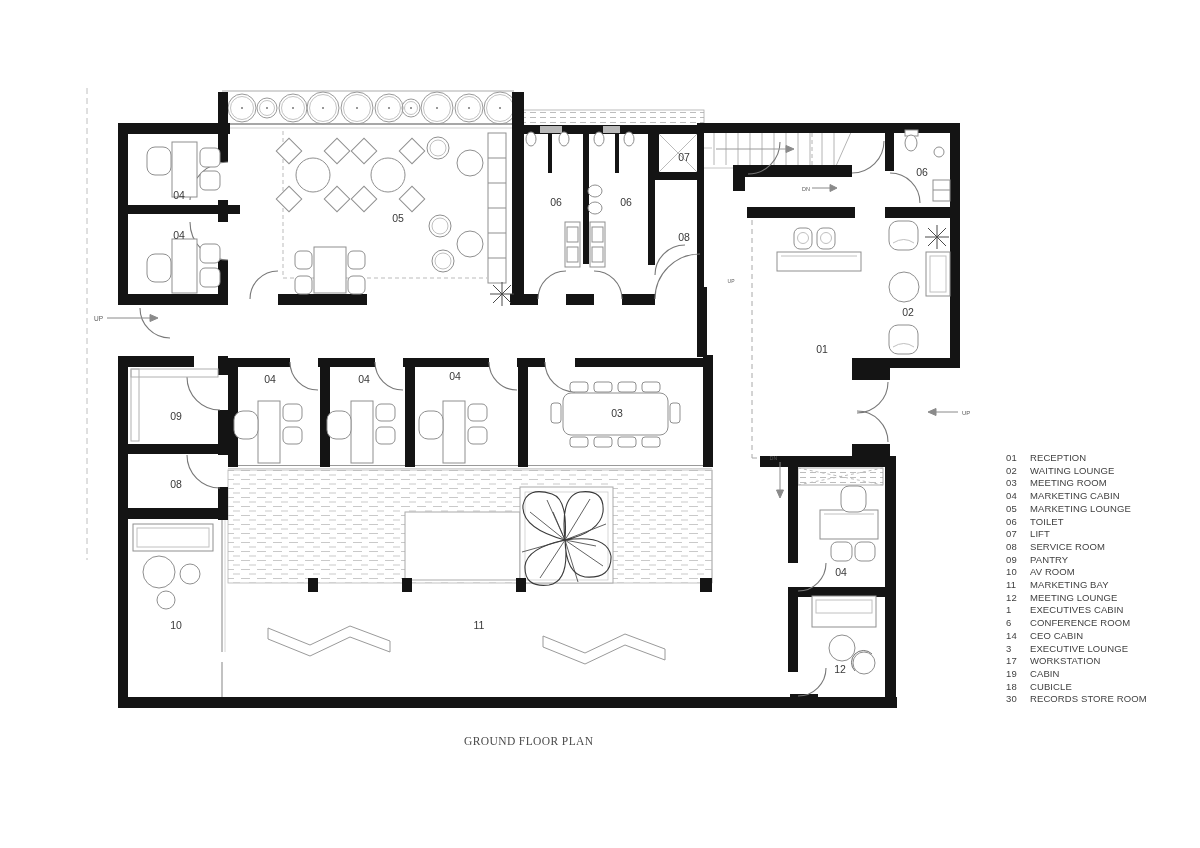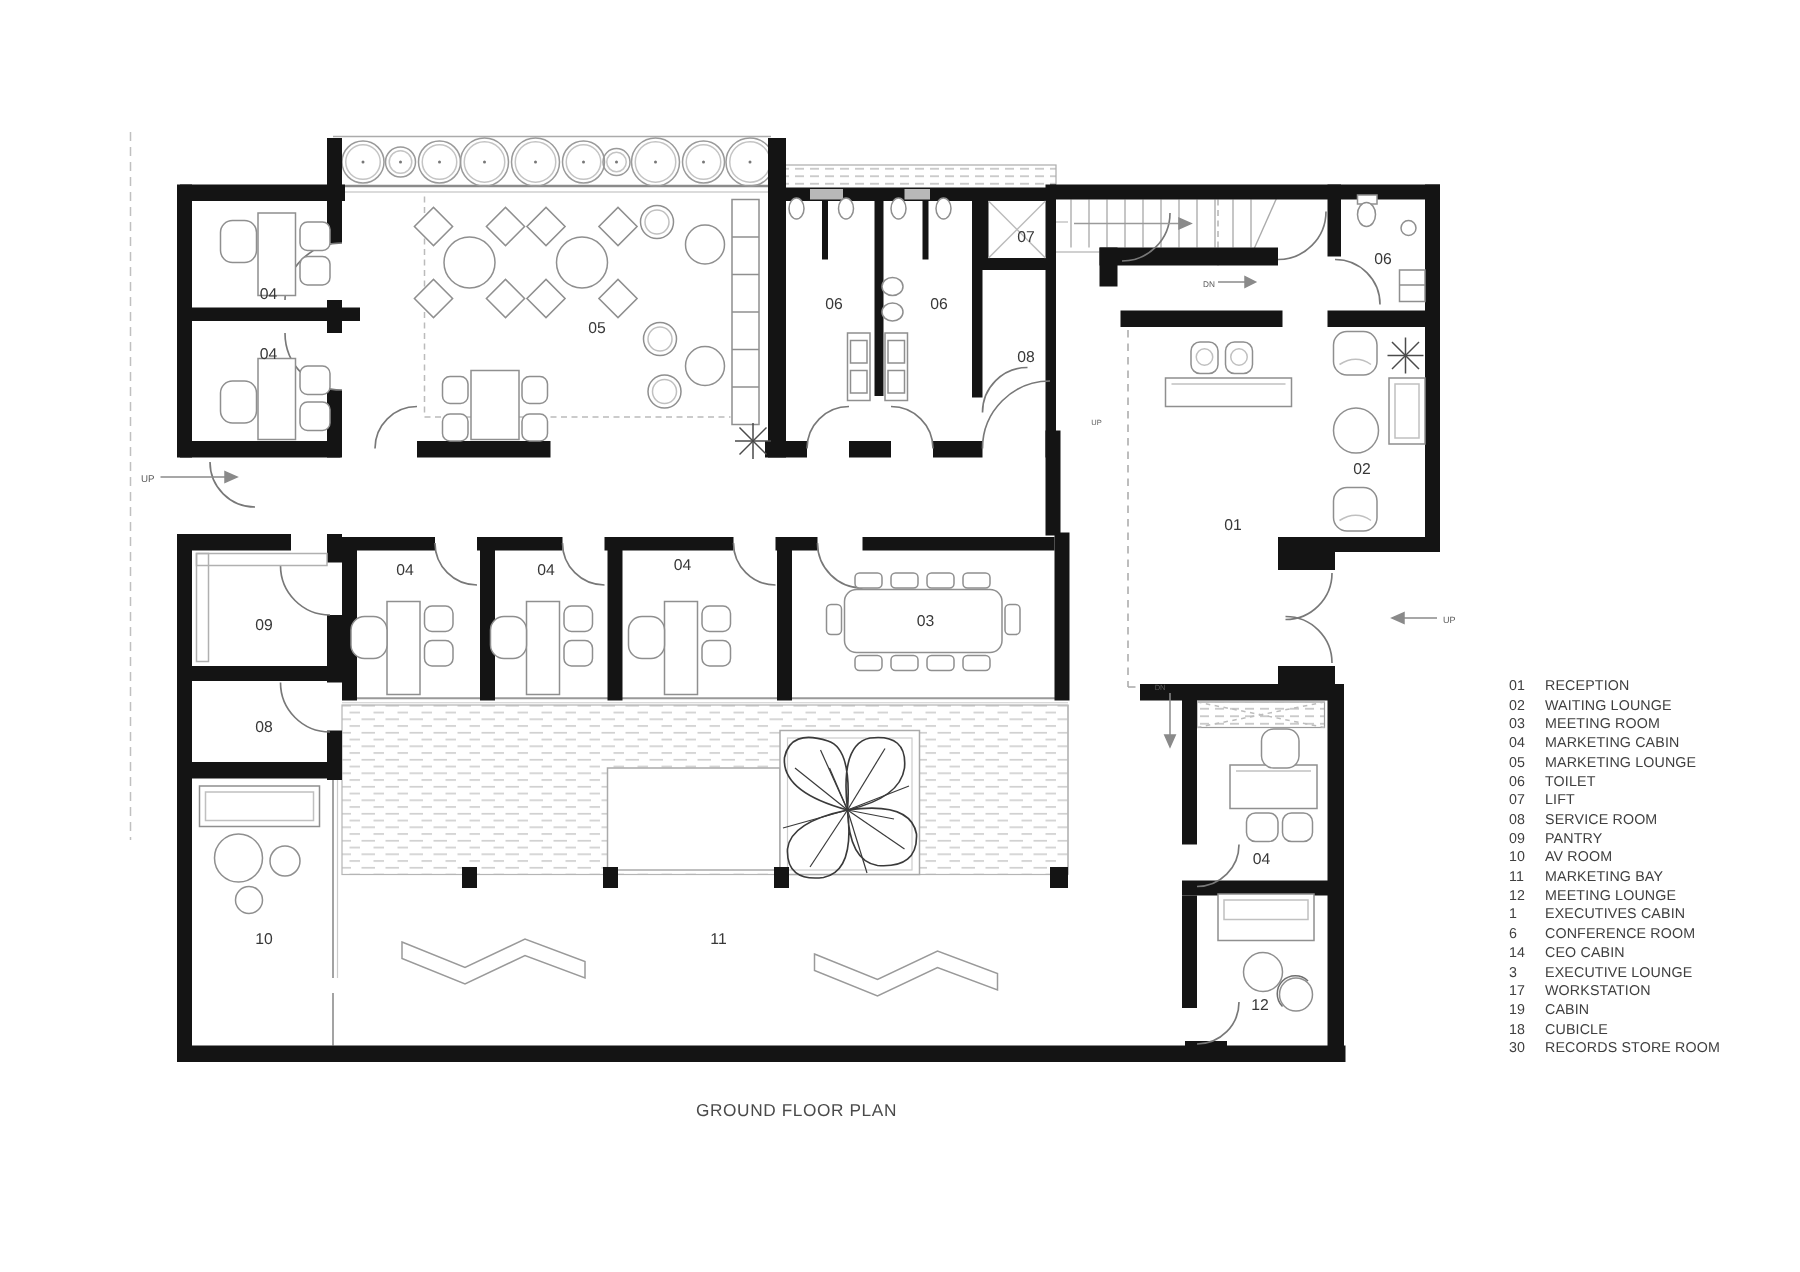--- a/index.html
+++ b/index.html
@@ -7,21 +7,21 @@
           font-family:"Liberation Sans", sans-serif;}
   svg{position:absolute;left:0;top:0;}
   .room-label{font-family:"Liberation Sans",sans-serif;font-size:10.5px;fill:#383838;}
   .dir-label{font-family:"Liberation Sans",sans-serif;fill:#5a5a5a;}
   .legend{position:absolute;left:1006px;top:452px;width:200px;}
   .legend-row{display:flex;font-size:9.5px;line-height:12.7px;color:#3f3f3f;
               font-family:"Liberation Sans",sans-serif;letter-spacing:.1px;}
   .legend-row .num{width:24px;flex:0 0 24px;}
   .legend-row .lab{flex:1;}
   .title{position:absolute;left:464px;top:735px;font-size:11.5px;color:#4a4a4a;
-         letter-spacing:.4px;font-family:Liberation Sans, sans-serif;}
+         letter-spacing:.4px;font-family:Liberation Serif, serif;}
 </style>
 </head>
 <body>
 
 <div class="canvas">
 
 <svg width="1200" height="848" viewBox="0 0 1200 848">
   <defs>
     <pattern id="brick" width="16" height="9" patternUnits="userSpaceOnUse">
       <line x1="1" y1="2.5" x2="10" y2="2.5" stroke="#c9c9c9" stroke-width="1"></line>

